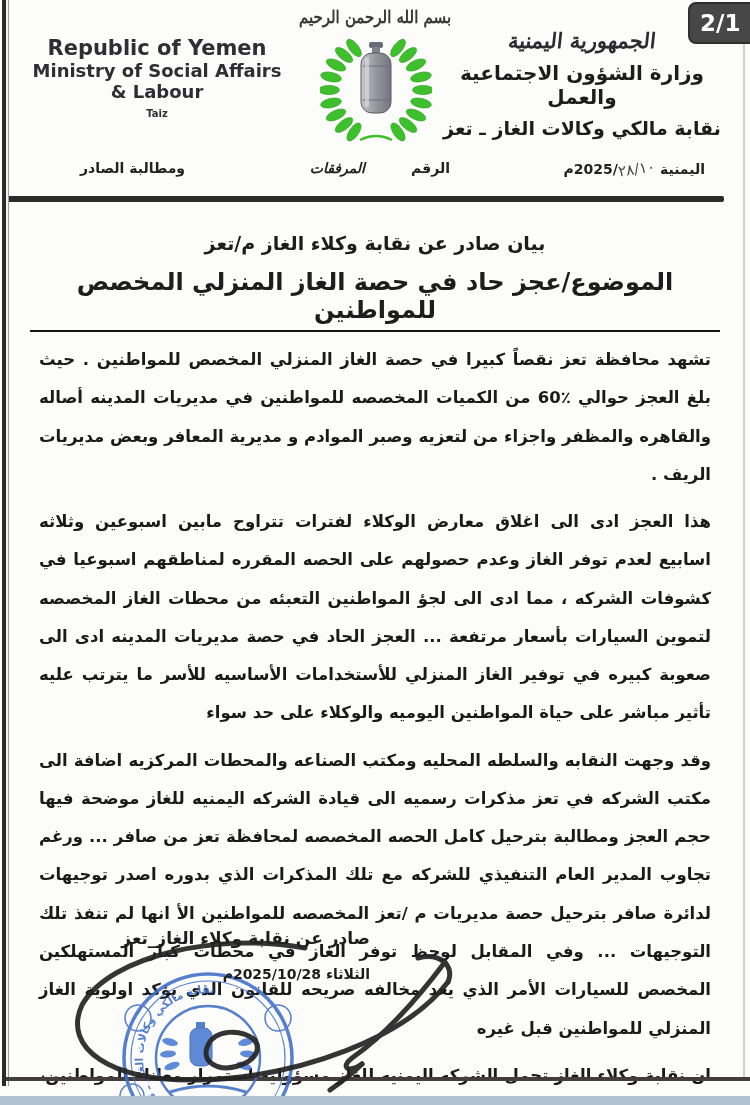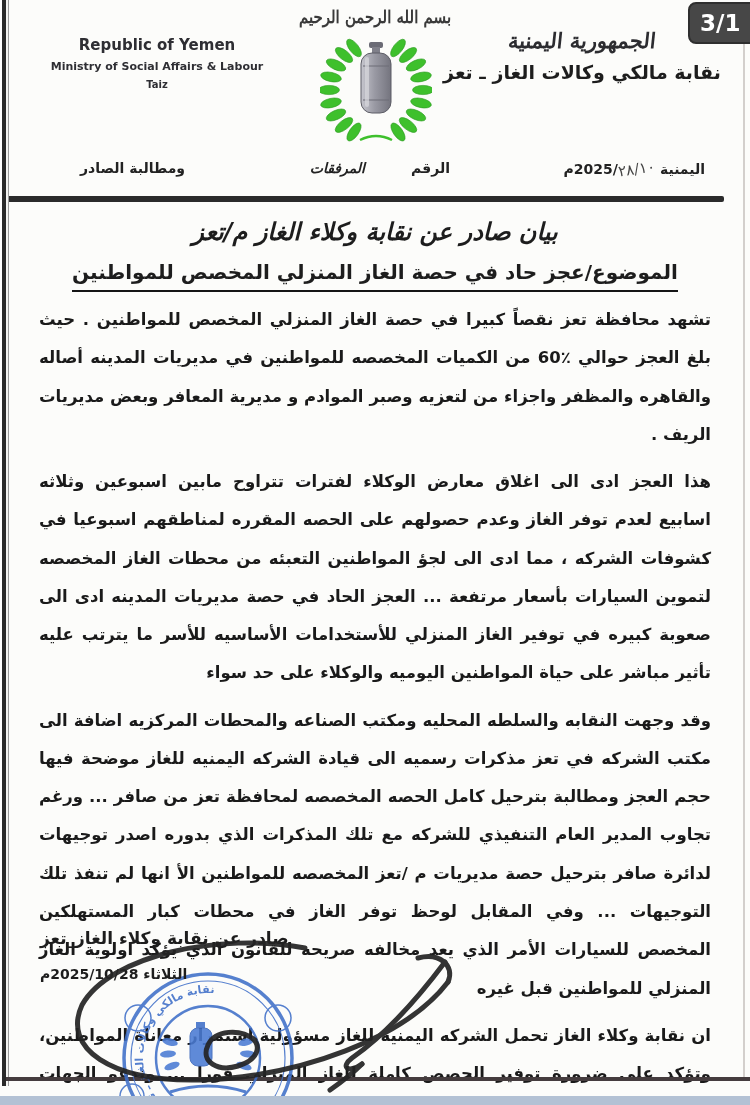--- a/index.html
+++ b/index.html
@@ -23,22 +23,22 @@
   .bismillah{
     text-align:center;padding-top:8px;font-size:15px;font-weight:bold;color:#3a3a3a;
     font-family:"DejaVu Serif","Liberation Serif",serif;letter-spacing:1px;
     transform:scaleY(1.15);
   }
   .header{position:relative;height:130px;margin-top:2px;}
   .hdr-en{
     position:absolute;left:22px;top:8px;width:270px;text-align:center;direction:ltr;
     font-weight:bold;color:#2e2e33;
   }
-  .hdr-en .l0{font-size:15px;margin-bottom:6px;}
-  .hdr-en .l1,.hdr-en .l2{font-size:11px;margin-bottom:6px;}
+  .hdr-en .l0{font-size:21px;}
+  .hdr-en .l1,.hdr-en .l2{font-size:18px;margin-bottom:6px;}
   .hdr-en .l3{font-size:10px;}
   .hdr-ar{
     position:absolute;right:18px;top:0;width:300px;text-align:center;direction:rtl;
     font-weight:bold;
   }
   .hdr-ar .country{font-size:21px;font-family:"DejaVu Serif","Liberation Serif",serif;
     color:#2c2c30;transform:skewX(-6deg);margin-bottom:8px;}
   .hdr-ar .ministry{font-size:20px;margin-bottom:8px;}
   .hdr-ar .syndicate{font-size:19px;}
   .logo{position:absolute;left:320px;top:0px;width:112px;height:118px;}
@@ -46,48 +46,48 @@
   .meta{position:relative;height:30px;direction:rtl;font-weight:bold;font-size:14px;color:#222;}
   .m-date{position:absolute;right:45px;top:2px;}
   .m-date .hand{font-family:"DejaVu Serif","Liberation Serif",serif;font-weight:normal;
     font-size:15px;color:#444;transform:rotate(-8deg);display:inline-block;letter-spacing:2px;}
   .m-num{position:absolute;right:300px;top:2px;text-align:center;}
   .m-att{position:absolute;right:385px;top:2px;font-style:italic;}
   .m-ref{position:absolute;right:565px;top:2px;}
   .rule{height:6px;background:#2b2b2b;margin:8px 26px 0 6px;border-radius:2px;}
   
   .doc{direction:rtl;padding:12px 30px 0 30px;}
-  .doc-title{text-align:center;font-weight:bold;font-size:24px;margin-top:4px;font-style:italic;}
+  .doc-title{text-align:center;font-weight:bold;font-size:19px;margin-top:18px;}
   .doc-subject-wrap{text-align:center;margin-top:14px;}
-  .doc-subject{display:inline-block;font-weight:bold;font-size:20px;
+  .doc-subject{display:inline-block;font-weight:bold;font-size:24px;
     border-bottom:2.5px solid #151515;padding-bottom:6px;}
   .body-text{margin-top:8px;font-size:16.5px;font-weight:bold;line-height:2.32;
     text-align:justify;color:#1a1a1a;}
   .body-text p{margin:9px;}
   
-  .sig-block{position:absolute;left:40px;top:928px;width:330px;text-align:left;
+  .sig-block{position:absolute;left:40px;top:928px;width:330px;text-align:right;
     direction:rtl;font-weight:bold;font-size:17px;z-index:3;}
   .sig-block .sig-date{margin-top:18px;font-size:14px;}
   .overlay{position:absolute;left:0;top:0;width:750px;height:1105px;pointer-events:none;}
   .stamp-svg{z-index:2;}
   .ink-svg{z-index:4;}
   
   .rule-bottom{position:absolute;left:6px;right:0;top:1077px;height:4px;background:#453c3e;z-index:1;}
   .band-bottom{position:absolute;left:0;right:0;bottom:0;height:9px;background:#b3c1d4;z-index:5;}
 </style>
 </head>
 <body>
 
 <div class="page">
 
   <div class="edge-left"></div>
   <div class="edge-right"></div>
 
   <div class="page-badge">
-    <span>3/1</span>
+    <span>2/1</span>
   </div>
 
   <div class="bismillah">بسم الله الرحمن الرحيم</div>
 
   <div class="header">
     <div class="hdr-en">
       <div class="l0">Republic of Yemen</div>
       <div class="l1">Ministry of Social Affairs &amp; Labour</div>
       <div class="l3">Taiz</div>
     </div>
@@ -130,20 +130,21 @@
         <rect x="52" y="19" width="8" height="8" fill="#80808a"></rect>
         <rect x="41" y="25" width="30" height="60" rx="11" fill="url(#cylGrad)" stroke="#5d5d66" stroke-width="1"></rect>
         <line x1="43" y1="38" x2="69" y2="38" stroke="#6d6d77" stroke-width="1"></line>
         <line x1="43" y1="72" x2="69" y2="72" stroke="#6d6d77" stroke-width="1"></line>
         <rect x="45" y="29" width="4" height="50" rx="2" fill="#d8d8de" opacity="0.7"></rect>
       </svg>
     </div>
 
     <div class="hdr-ar">
       <div class="country">الجمهورية اليمنية</div>
+      <div class="ministry">وزارة الشؤون الاجتماعية والعمل</div>
       <div class="syndicate">نقابة مالكي وكالات الغاز ـ تعز</div>
     </div>
   </div>
 
   <div class="meta">
     <span class="m-date">
       <span>اليمنية</span>
       <span class="hand">٢٨/١٠</span><span>/2025م</span>
     </span>
     <span class="m-num">الرقم</span>

